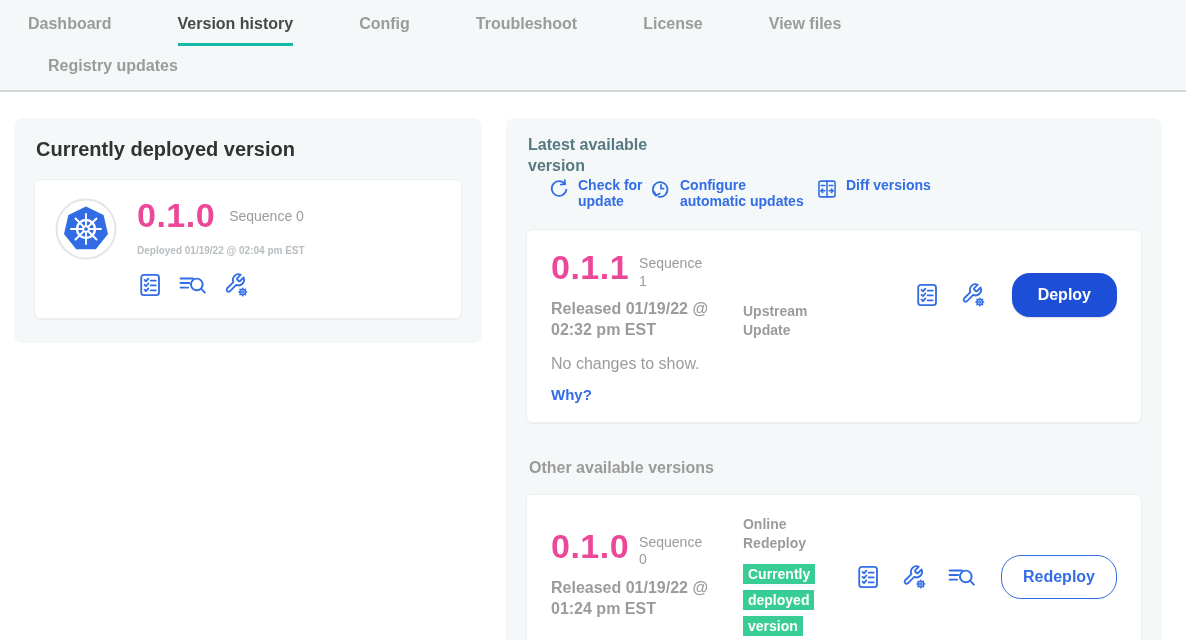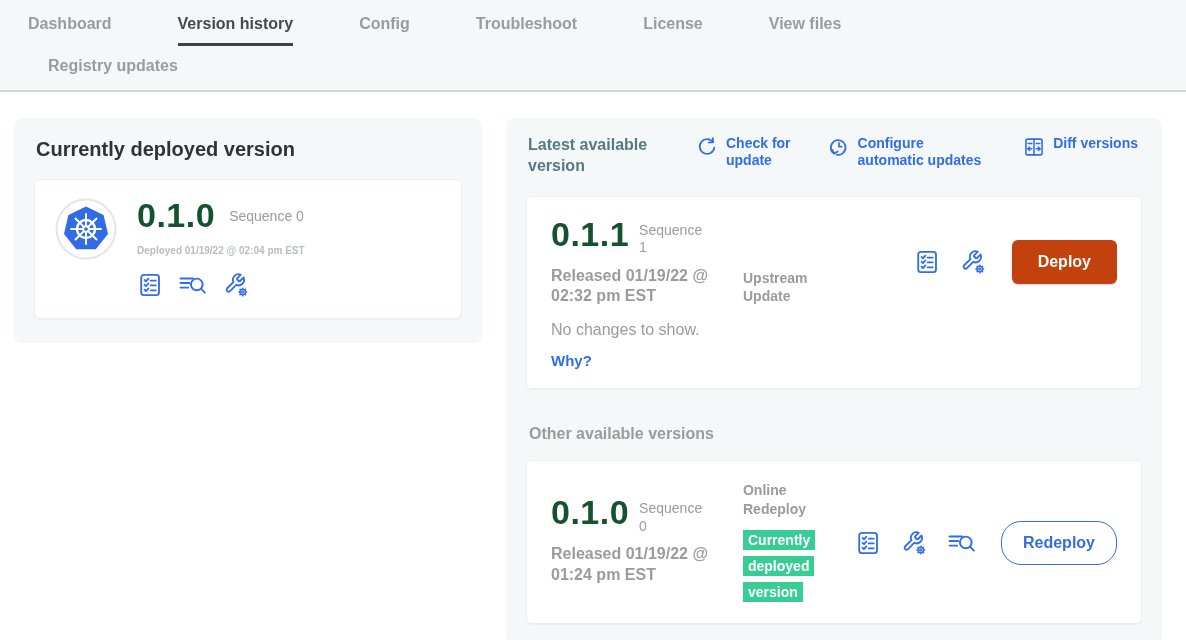--- a/index.html
+++ b/index.html
@@ -11,68 +11,68 @@
     color: #323232;
   }
 
   
   .nav { background: #f5f8f9; border-bottom: 2px solid #d4d8d9; padding-top: 15px; }
   .nav-row1 { display: flex; gap: 66px; padding-left: 28px; }
   .tab {
     font-size: 16px; font-weight: 700; color: #9b9b9b;
     padding-bottom: 13px; cursor: pointer; white-space: nowrap;
   }
-  .tab.active { color: #484848; border-bottom: 3px solid #404040; padding-bottom: 10px; }
+  .tab.active { color: #484848; border-bottom: 3px solid #14b8a6; padding-bottom: 10px; }
   .nav-row2 { padding: 11px 0 15px 48px; }
 
   
   .content { display: flex; gap: 24px; padding: 26px 24px 0 14px; align-items: flex-start; }
   .panel { background: #f5f8f9; border-radius: 8px; }
   .left-panel  { width: 483px; padding: 18px 20px 24px; }
   .right-panel { flex: 1; padding: 17px 20px 20px; }
 
   .white-card {
     background: #fff; border: 1px solid #edf0f1; border-radius: 6px;
     box-shadow: 0 1px 1px rgba(0,0,0,0.04);
   }
 
   
   .left-title { font-size: 20px; font-weight: 700; color: #323232; margin: 2px 0 18px 2px; }
   .deployed-card { display: flex; gap: 20px; align-items: flex-start; padding: 18px 20px 20px; }
   .k8s-logo { width: 62px; height: 62px; flex: none; }
   .version-line { display: flex; align-items: center; gap: 14px; }
-  .version-big { font-size: 34px; font-weight: 700; color: #14532d; letter-spacing: 0.5px; line-height: 1.05; }
+  .version-big { font-size: 34px; font-weight: 700; color: #ec4899; letter-spacing: 0.5px; line-height: 1.05; }
   .seq { font-size: 14px; color: #9b9b9b; }
   .deployed-at { color: #b8bdc0; font-weight: 700; font-size: 10px; margin-top: 11px; }
   .icon-row { display: flex; gap: 15px; margin-top: 16px; align-items: center; }
   .icon { width: 26px; height: 26px; color: #326de6; cursor: pointer; display: block; }
   .icon.small { width: 22px; height: 22px; }
 
   
-  .latest-header { display: flex; align-items: flex-start; padding: 0 2px; }
+  .latest-header { display: flex; align-items: flex-start; padding: 0 2px; flex-direction: column; }
   .latest-title { width: 148px; flex: none; font-size: 16px; font-weight: 700; color: #577981; line-height: 1.3; }
   .header-actions { flex: 1; display: flex; justify-content: space-between; margin-left: 20px; padding-right: 2px; }
   .action { display: flex; gap: 8px; align-items: flex-start; color: #326de6; font-weight: 700;
             font-size: 14px; line-height: 1.2; cursor: pointer; justify-content: space-between; }
   .action .icon { flex: none; margin-top: 1px; cursor: pointer; }
   .action-label.w1 { max-width: 72px; }
   .action-label.w2 { max-width: 136px; }
 
   .version-card { margin-top: 19px; padding: 20px 24px 18px; }
   .vc-main { display: flex; align-items: flex-start; }
   .vc-left { width: 192px; flex: none; }
   .vc-seq { max-width: 70px; line-height: 1.25; padding-top: 5px; }
   .released { color: #9b9b9b; font-weight: 700; font-size: 16px; margin-top: 9px; width: 160px; line-height: 1.3; }
   .vc-mid { width: 112px; flex: none; color: #9b9b9b; }
   .vc-mid.offset { margin-top: 52px; }
   .source { color: #9b9b9b; font-weight: 700; font-size: 14px; line-height: 1.35; width: 82px; }
   .vc-actions { margin-left: auto; display: flex; align-items: center; gap: 20px; align-self: center; }
 
   .deploy-btn {
-    background: #c2410c; color: #fff; border: none; border-radius: 6px;
+    background: #1d4ed8; color: #fff; border: none; border-radius: 18px;
     font-family: inherit; font-weight: 700; font-size: 16px;
     padding: 13px 26px; cursor: pointer; box-shadow: 0 1px 2px rgba(0,0,0,0.15);
     margin-left: 6px;
   }
   .redeploy-btn {
     background: #fff; color: #326de6; border: 1px solid #326de6; border-radius: 20px;
     font-family: inherit; font-weight: 700; font-size: 16px;
     padding: 12px 21px; cursor: pointer; margin-left: 4px;
   }
 

